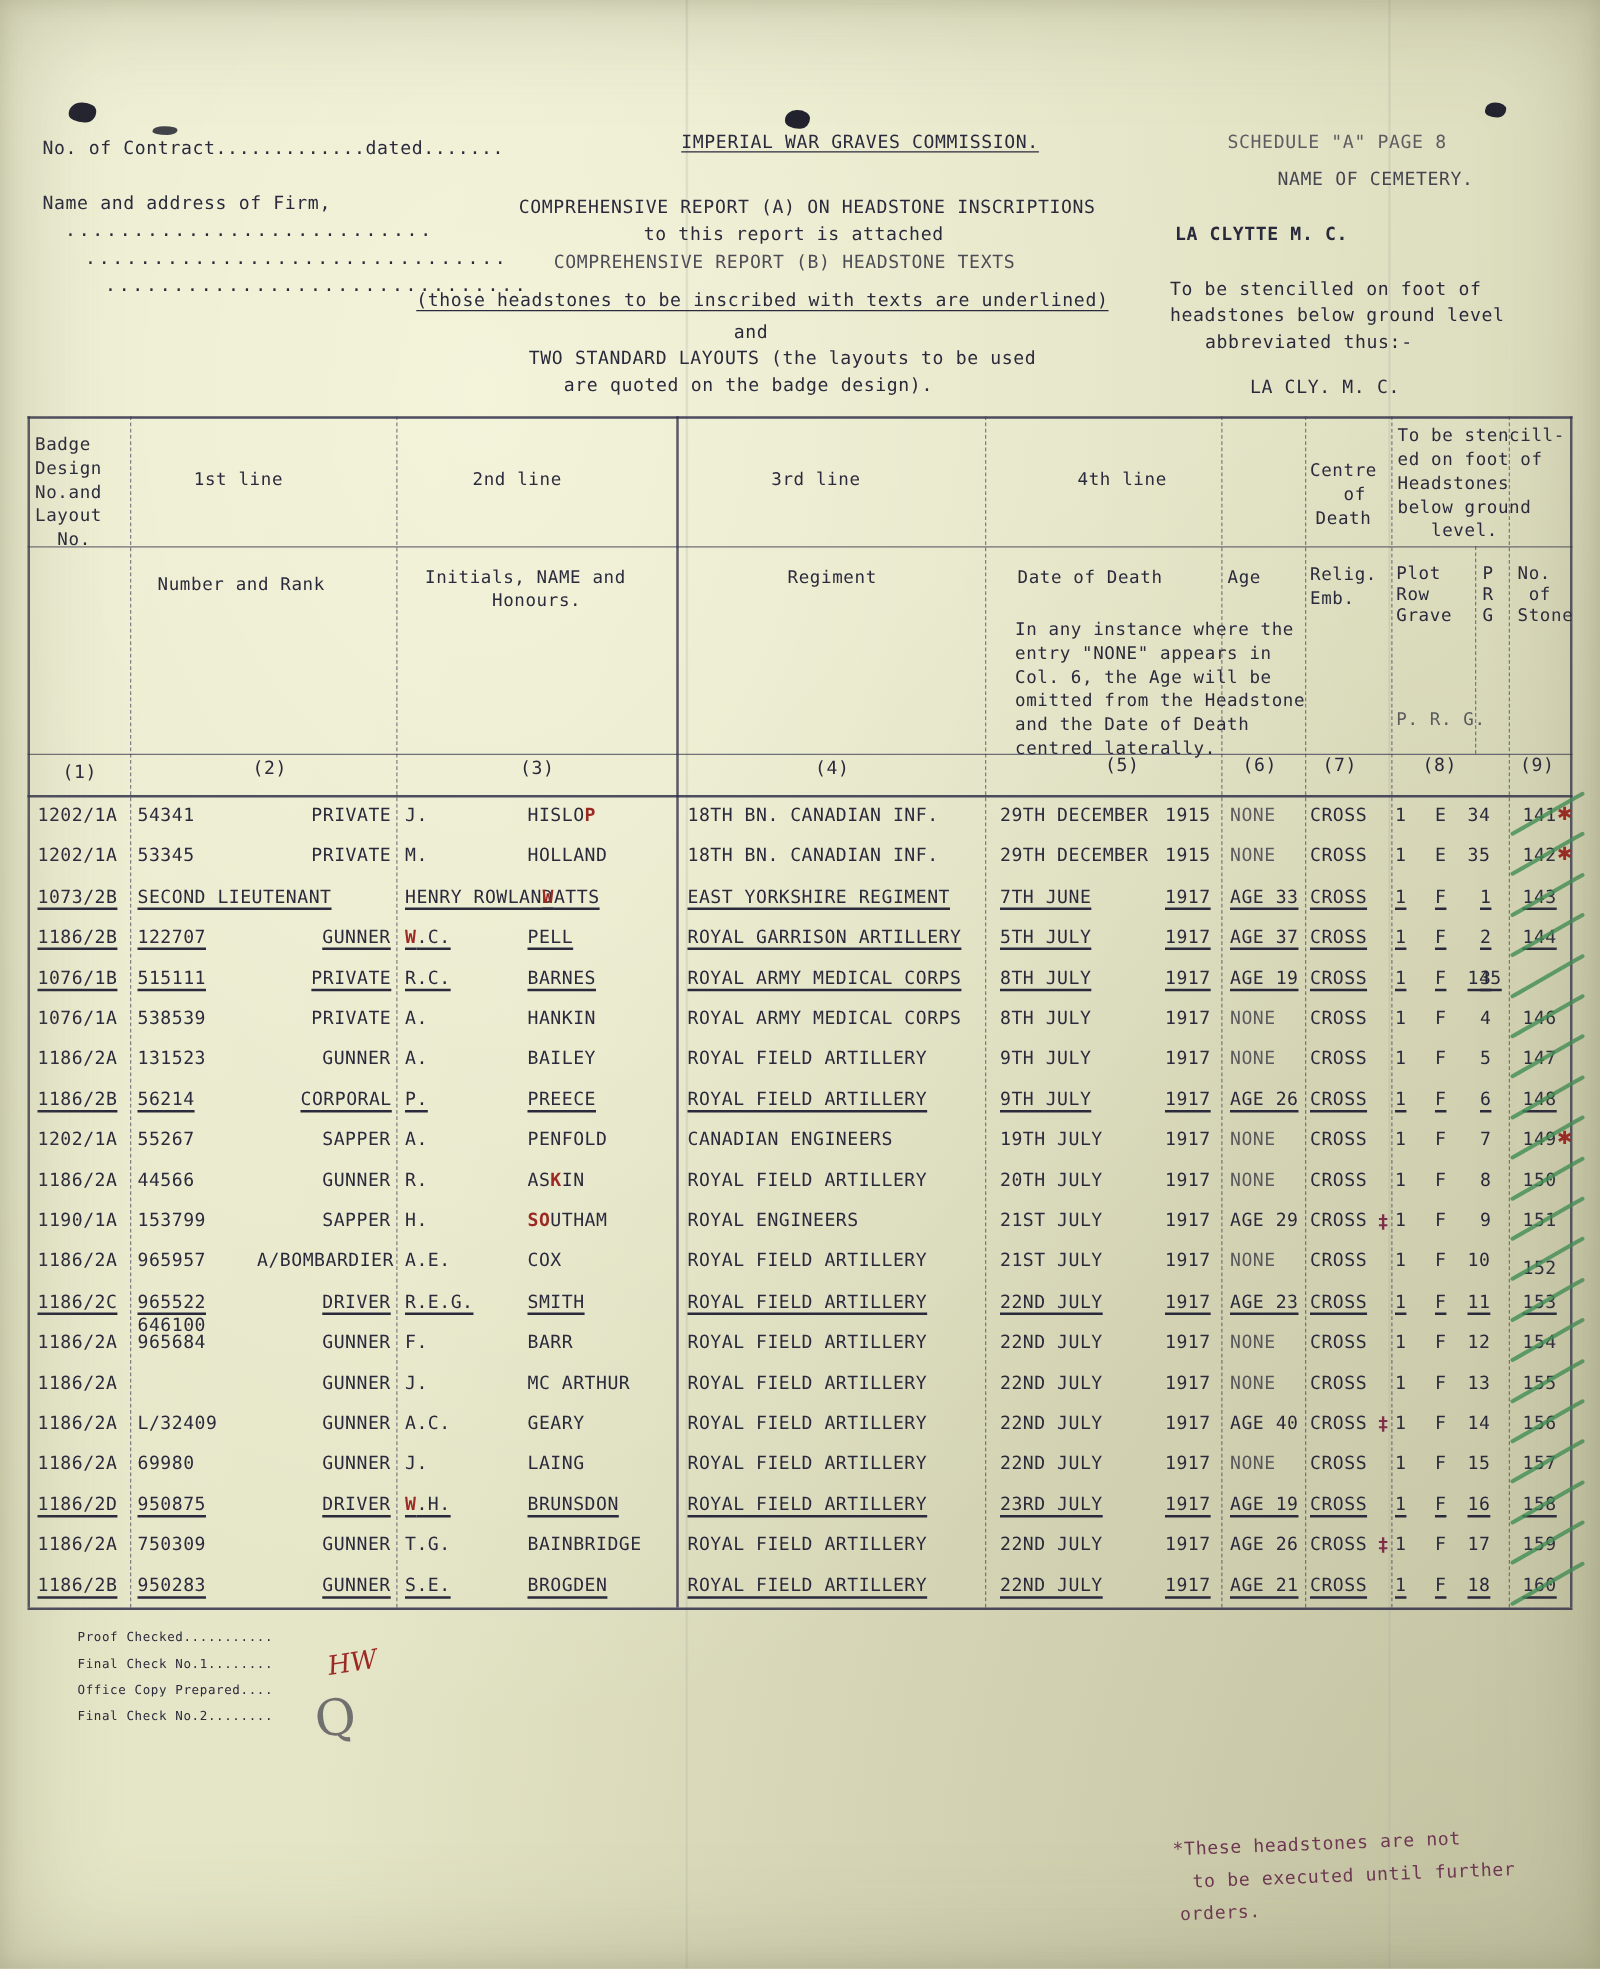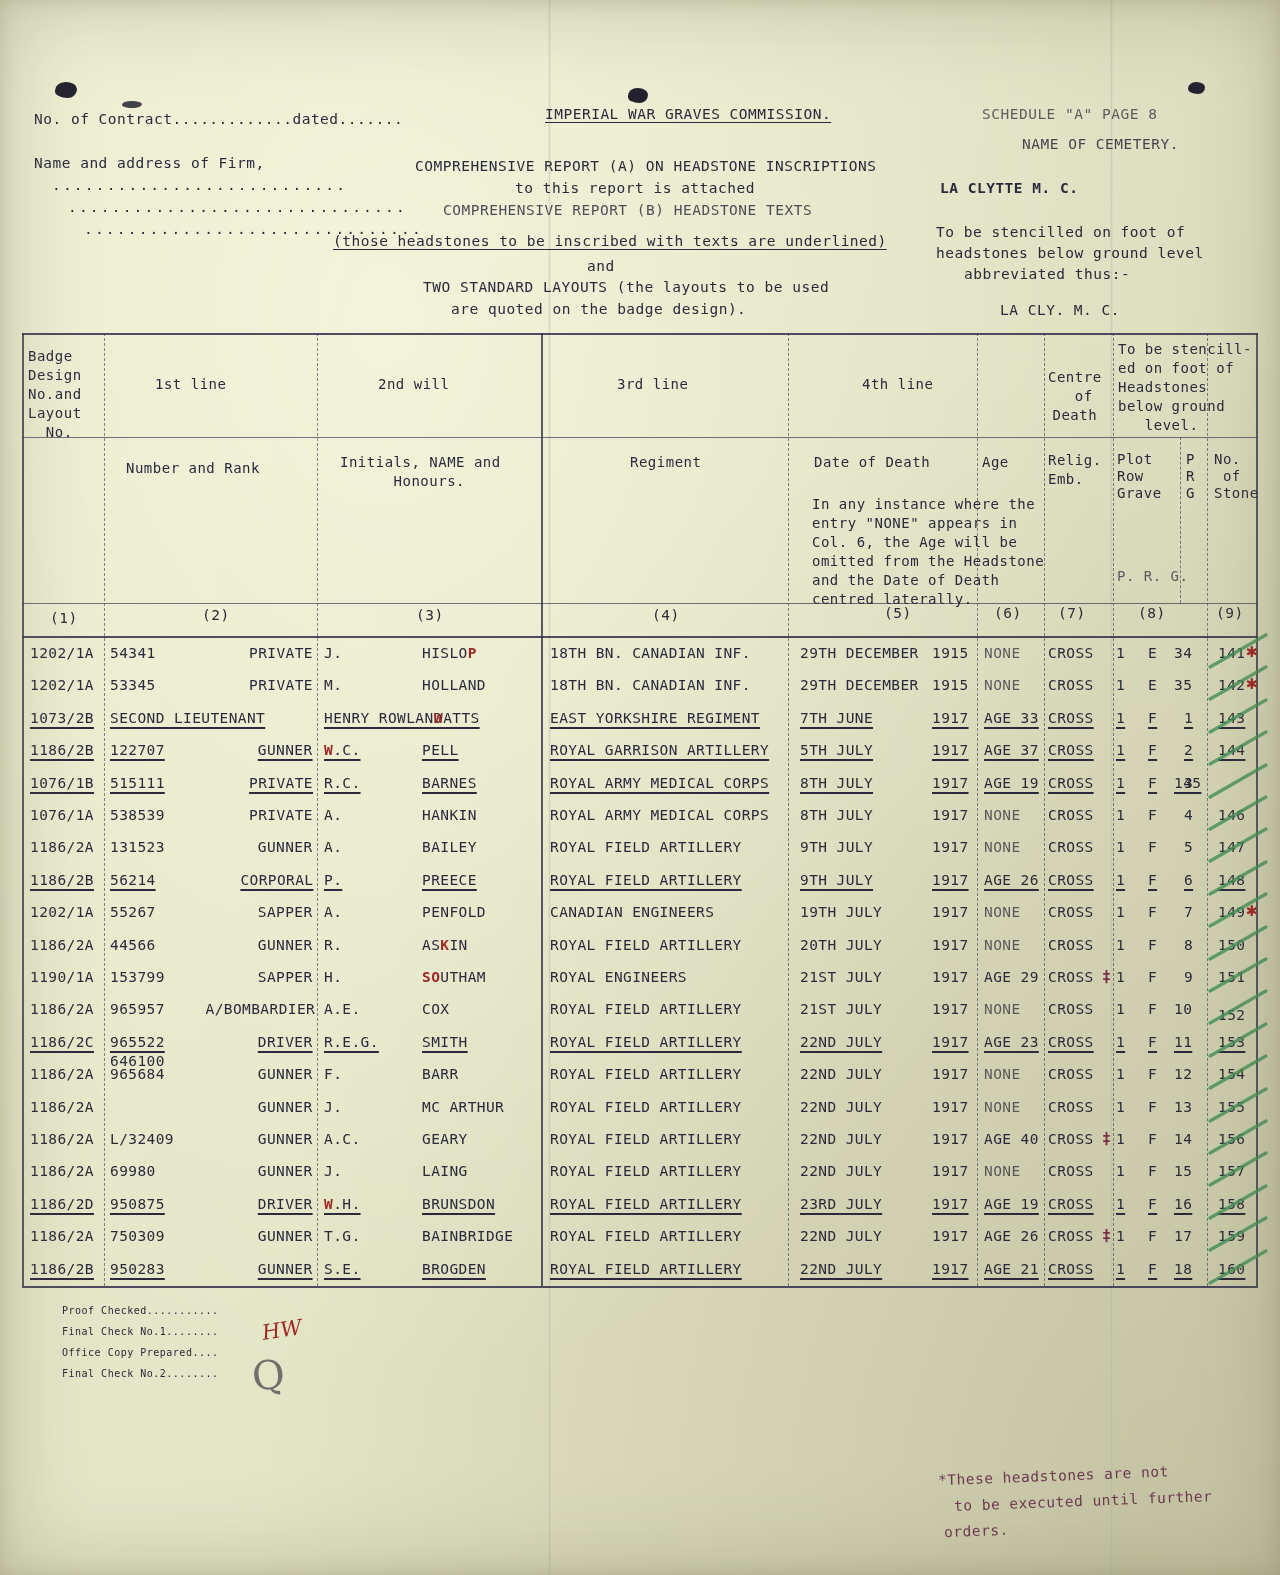--- a/index.html
+++ b/index.html
@@ -151,21 +151,21 @@
     <div class="vsolid" style="left:1234px;top:0;height:953px;"></div>
 
     <div class="vline" style="left:1158px;top:104px;height:166px;"></div>
 
     <div class="cellhdr" style="left:6px;top:14px;">Badge
 Design
 No.and
 Layout
   No.</div>
     <div class="cellhdr" style="left:133px;top:42px;">1st line</div>
-    <div class="cellhdr" style="left:356px;top:42px;">2nd will</div>
+    <div class="cellhdr" style="left:356px;top:42px;">2nd line</div>
     <div class="cellhdr" style="left:595px;top:42px;">3rd line</div>
     <div class="cellhdr" style="left:840px;top:42px;">4th line</div>
     <div class="cellhdr" style="left:1026px;top:35px;text-align:center;">Centre
   of
 Death</div>
     <div class="cellhdr" style="left:1096px;top:7px;">To be stencill-
 ed on foot of
 Headstones
 below ground
    level.</div>

